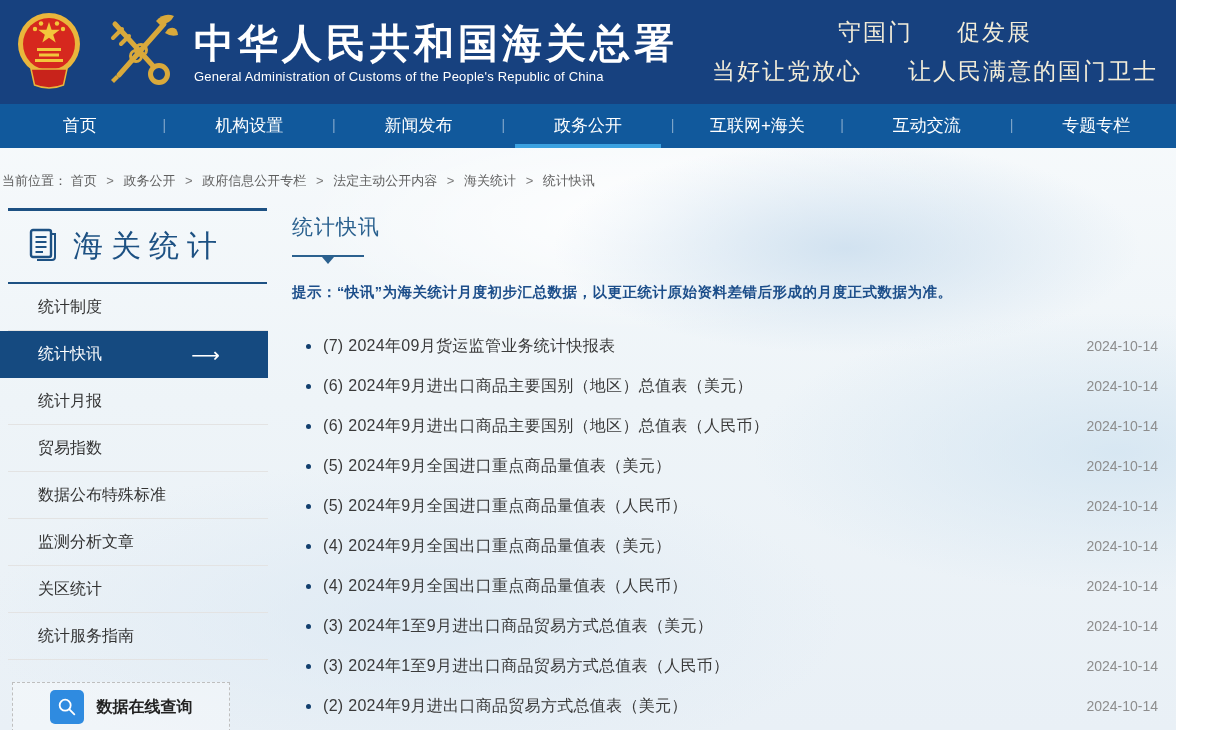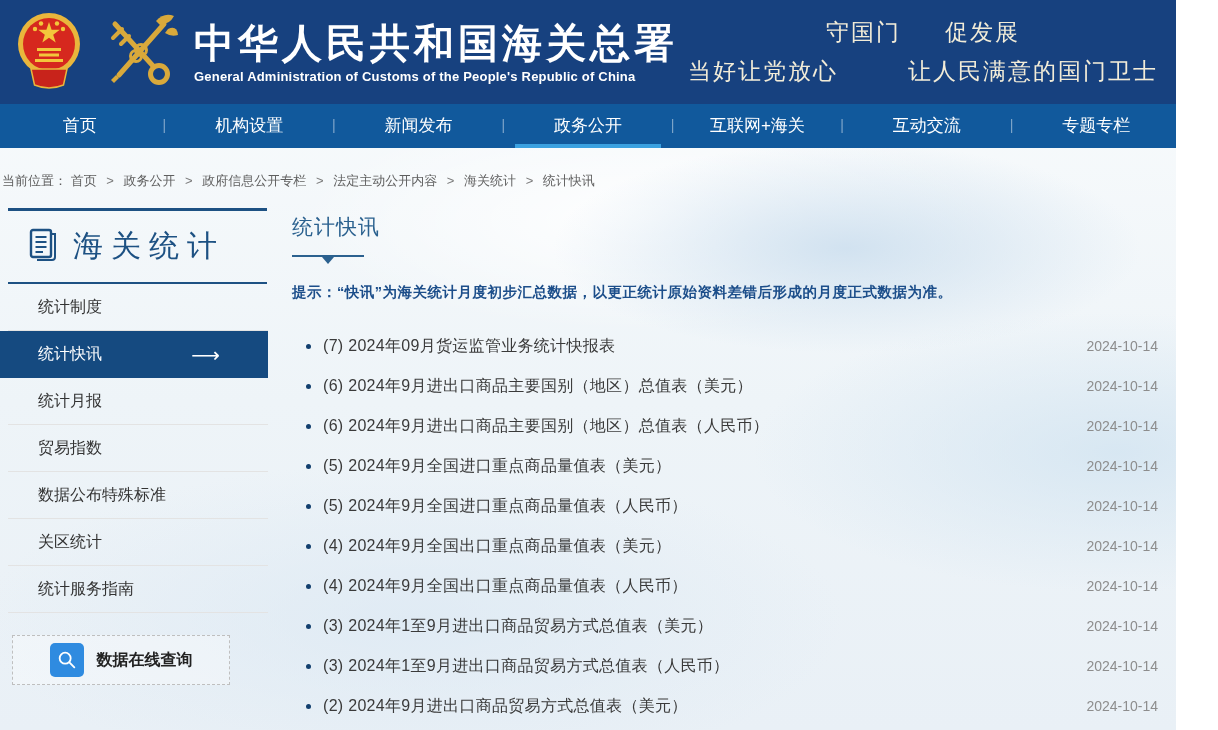--- a/index.html
+++ b/index.html
@@ -16,24 +16,24 @@
       radial-gradient(ellipse 500px 160px at 55% 30%, rgba(255,255,255,.9), transparent 70%),
       linear-gradient(180deg,#fafcfd 0%, #eef4f8 55%, #e9f0f6 100%);
   }
 
   
   .header { height:104px; flex:0 0 104px; background:#17417f; display:flex; align-items:center; padding:0 14px; position:relative; }
   .emblem-wrap { width:66px; height:82px; margin-left:2px; flex:0 0 auto; }
   .customs-wrap { width:82px; height:82px; margin-left:16px; flex:0 0 auto; }
   .titles { margin-left:14px; color:#fff; }
   .title-cn { font-size:40px; font-weight:bold; letter-spacing:4px; line-height:1.1; white-space:nowrap; }
-  .title-en { font-size:13px; font-weight:bold; margin-top:4px; letter-spacing:.2px; white-space:nowrap; }
+  .title-en { font-size:13px; font-weight:normal; margin-top:4px; letter-spacing:.2px; white-space:nowrap; }
   .slogans { margin-left:auto; color:#f2ecd8; padding-right:4px; }
   .slogan-line1 { display:flex; justify-content:center; gap:44px; font-size:23px; letter-spacing:2px; }
-  .slogan-line2 { display:flex; gap:70px; font-size:23px; letter-spacing:2px; margin-top:8px; }
+  .slogan-line2 { display:flex; gap:46px; font-size:23px; letter-spacing:2px; margin-top:8px; }
 
   
   .nav { height:44px; flex:0 0 44px; background:#11599c; }
   .nav ul { list-style:none; display:flex; height:44px; }
   .nav-item { flex:1; position:relative; text-align:center; line-height:44px; color:#fff; font-size:17px; cursor:pointer; }
   .nav-underline { display:none; position:absolute; left:7px; right:7px; bottom:0; height:4px; background:#3ba1e0; }
   .nav-item.active .nav-underline { display:block; }
   .nav-divider { flex:0 0 10px; line-height:42px; color:rgba(255,255,255,.45); font-size:14px; text-align:center; }
 
   
@@ -234,20 +234,24 @@
   <li class="side-item">
     <span class="side-label">贸易指数</span>
 
   </li>
 
   <li class="side-item">
     <span class="side-label">数据公布特殊标准</span>
 
   </li>
 
+  <li class="side-item">
+    <span class="side-label">监测分析文章</span>
+
+  </li>
 
   <li class="side-item">
     <span class="side-label">关区统计</span>
 
   </li>
 
   <li class="side-item">
     <span class="side-label">统计服务指南</span>
 
   </li>

